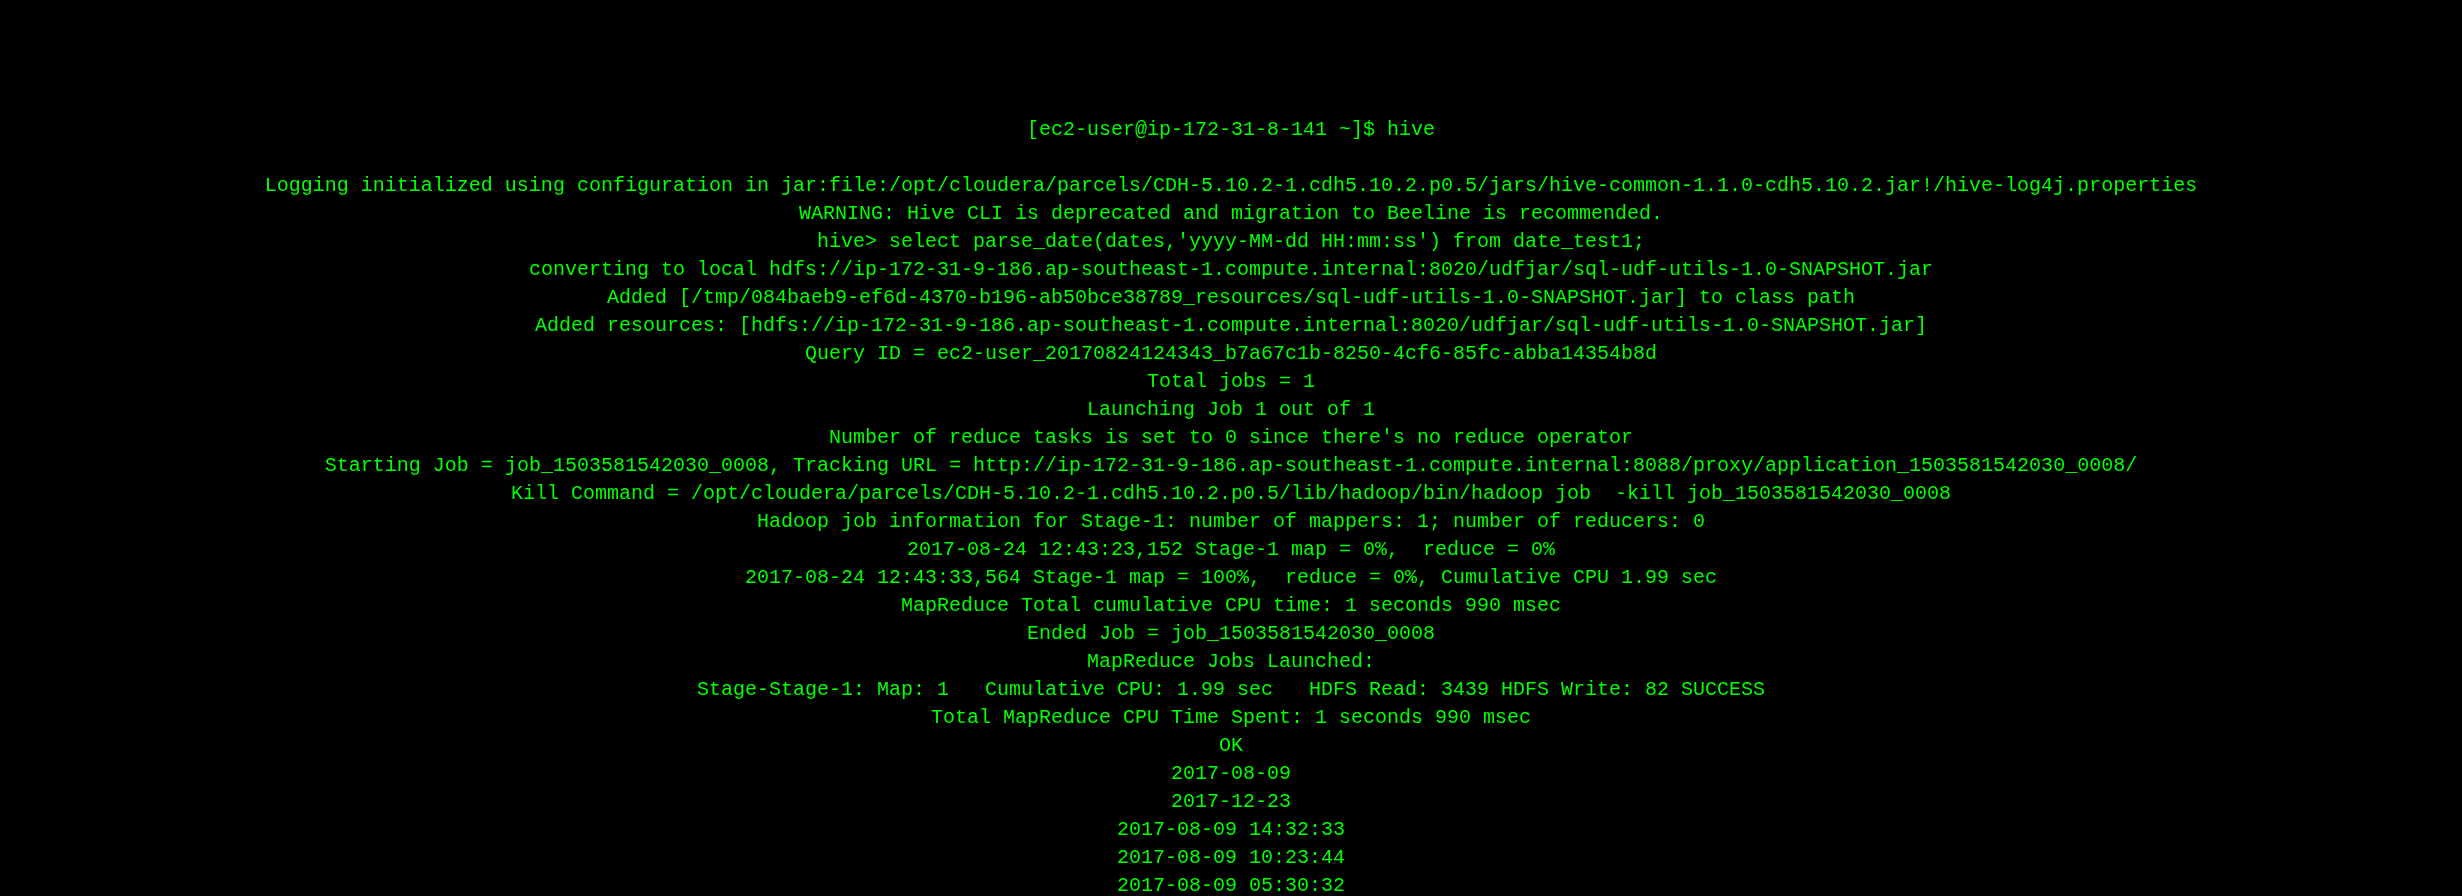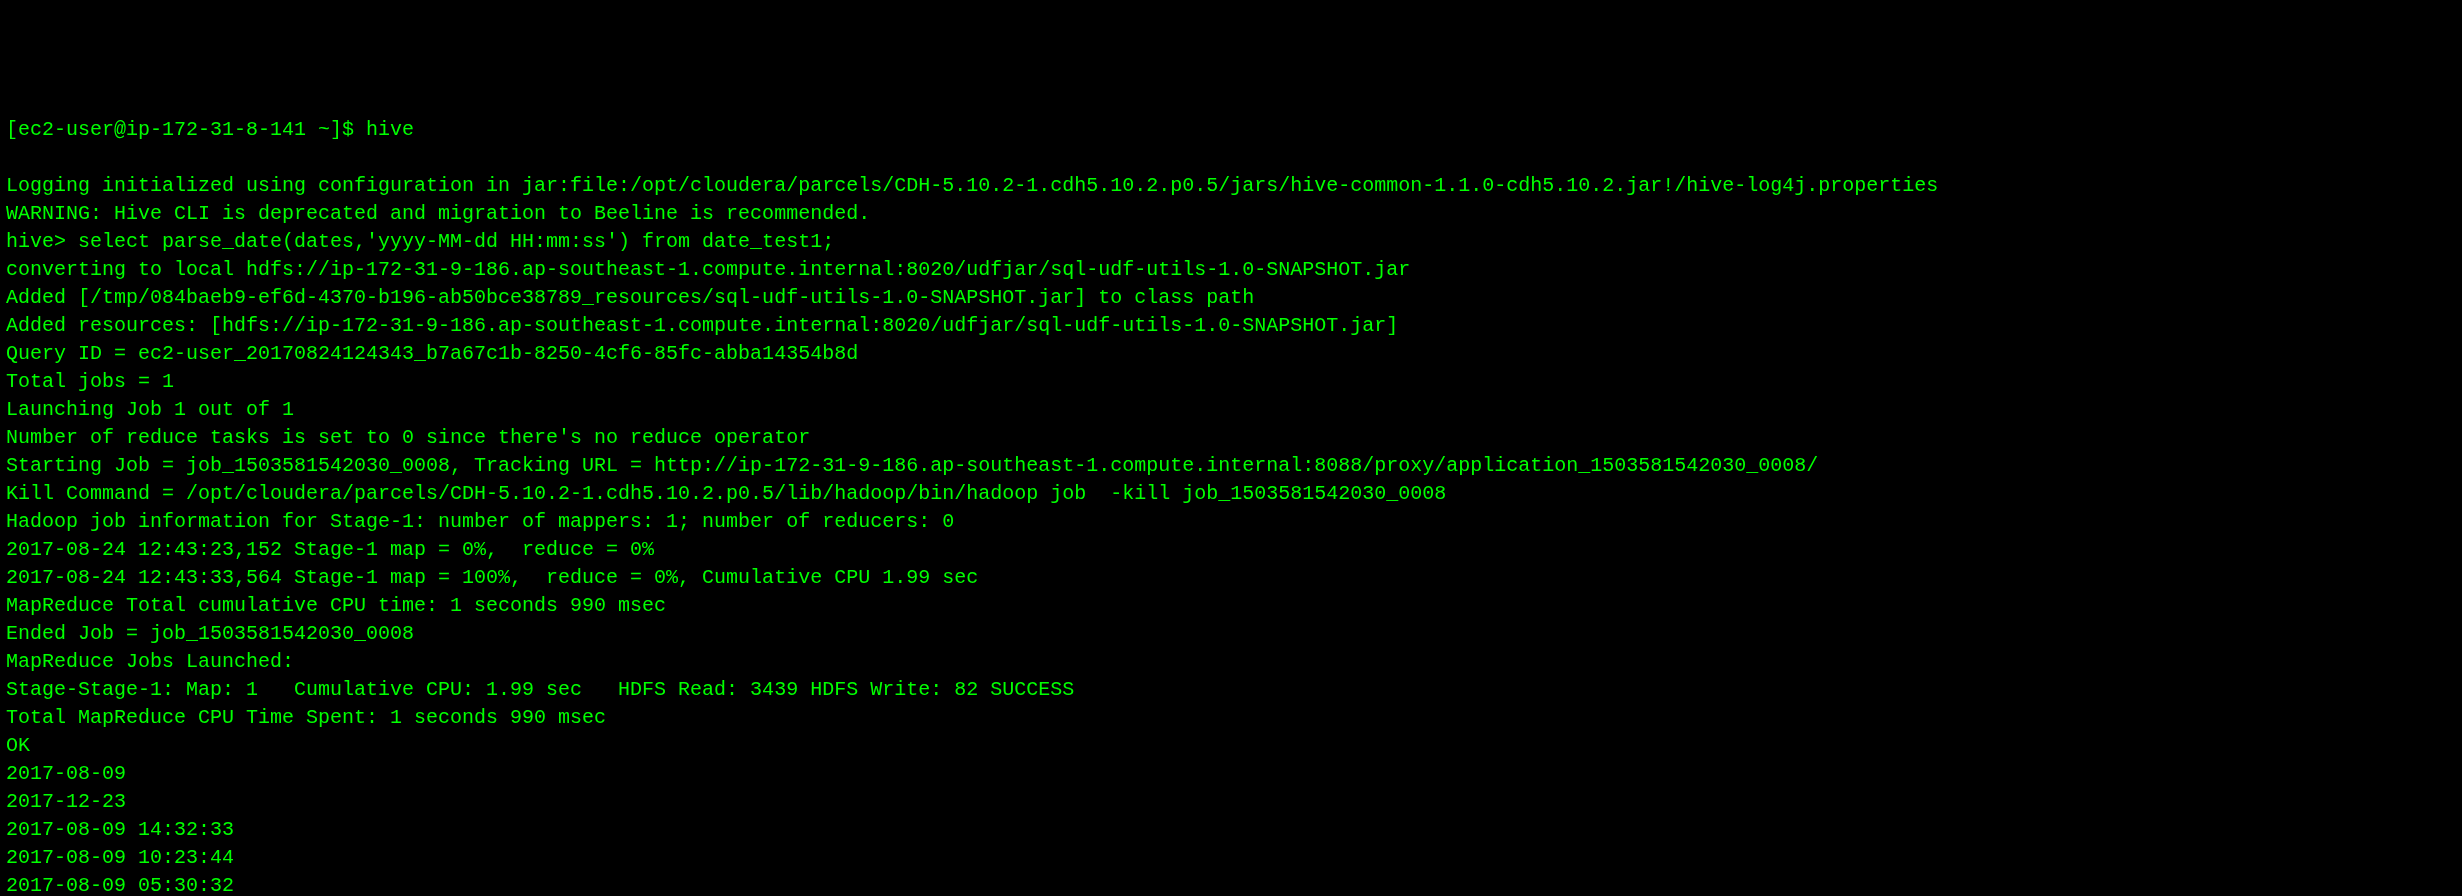--- a/index.html
+++ b/index.html
@@ -15,20 +15,21 @@
       line-height: 1.4;
       padding: 4px 6px;
       white-space: pre;
       overflow-x: auto;
       width: 2462px;
       min-height: 896px;
       position: relative;
     }
     .terminal-line {
       display: block;
+      text-align: center;
     }
   </style>
 </head>
 <body>
 
 
 
 <div id="terminal-container"><span class="terminal-line">[ec2-user@ip-172-31-8-141 ~]$ hive</span><span class="terminal-line">&nbsp;</span><span class="terminal-line">Logging initialized using configuration in jar:file:/opt/cloudera/parcels/CDH-5.10.2-1.cdh5.10.2.p0.5/jars/hive-common-1.1.0-cdh5.10.2.jar!/hive-log4j.properties</span><span class="terminal-line">WARNING: Hive CLI is deprecated and migration to Beeline is recommended.</span><span class="terminal-line">hive&gt; select parse_date(dates,'yyyy-MM-dd HH:mm:ss') from date_test1;</span><span class="terminal-line">converting to local hdfs://ip-172-31-9-186.ap-southeast-1.compute.internal:8020/udfjar/sql-udf-utils-1.0-SNAPSHOT.jar</span><span class="terminal-line">Added [/tmp/084baeb9-ef6d-4370-b196-ab50bce38789_resources/sql-udf-utils-1.0-SNAPSHOT.jar] to class path</span><span class="terminal-line">Added resources: [hdfs://ip-172-31-9-186.ap-southeast-1.compute.internal:8020/udfjar/sql-udf-utils-1.0-SNAPSHOT.jar]</span><span class="terminal-line">Query ID = ec2-user_20170824124343_b7a67c1b-8250-4cf6-85fc-abba14354b8d</span><span class="terminal-line">Total jobs = 1</span><span class="terminal-line">Launching Job 1 out of 1</span><span class="terminal-line">Number of reduce tasks is set to 0 since there's no reduce operator</span><span class="terminal-line">Starting Job = job_1503581542030_0008, Tracking URL = http://ip-172-31-9-186.ap-southeast-1.compute.internal:8088/proxy/application_1503581542030_0008/</span><span class="terminal-line">Kill Command = /opt/cloudera/parcels/CDH-5.10.2-1.cdh5.10.2.p0.5/lib/hadoop/bin/hadoop job  -kill job_1503581542030_0008</span><span class="terminal-line">Hadoop job information for Stage-1: number of mappers: 1; number of reducers: 0</span><span class="terminal-line">2017-08-24 12:43:23,152 Stage-1 map = 0%,  reduce = 0%</span><span class="terminal-line">2017-08-24 12:43:33,564 Stage-1 map = 100%,  reduce = 0%, Cumulative CPU 1.99 sec</span><span class="terminal-line">MapReduce Total cumulative CPU time: 1 seconds 990 msec</span><span class="terminal-line">Ended Job = job_1503581542030_0008</span><span class="terminal-line">MapReduce Jobs Launched:</span><span class="terminal-line">Stage-Stage-1: Map: 1   Cumulative CPU: 1.99 sec   HDFS Read: 3439 HDFS Write: 82 SUCCESS</span><span class="terminal-line">Total MapReduce CPU Time Spent: 1 seconds 990 msec</span><span class="terminal-line">OK</span><span class="terminal-line">2017-08-09</span><span class="terminal-line">2017-12-23</span><span class="terminal-line">2017-08-09 14:32:33</span><span class="terminal-line">2017-08-09 10:23:44</span><span class="terminal-line">2017-08-09 05:30:32</span></div>
 
 

